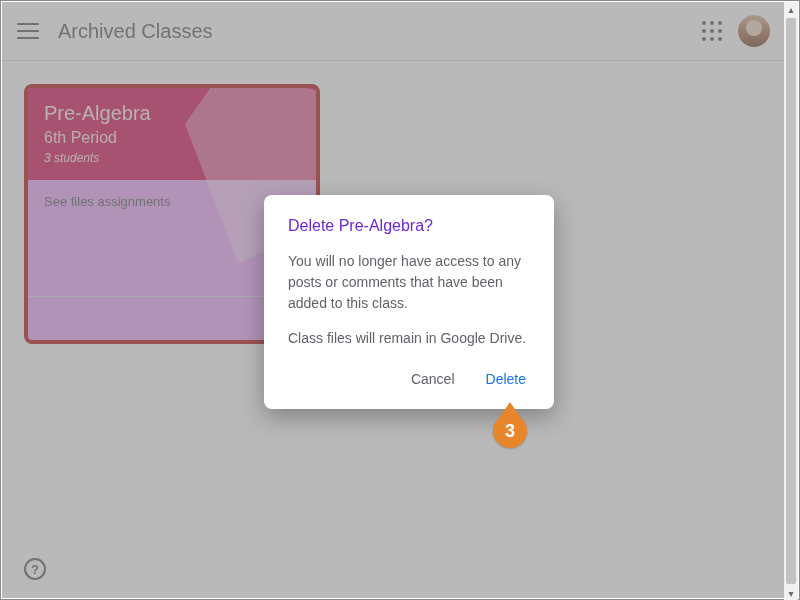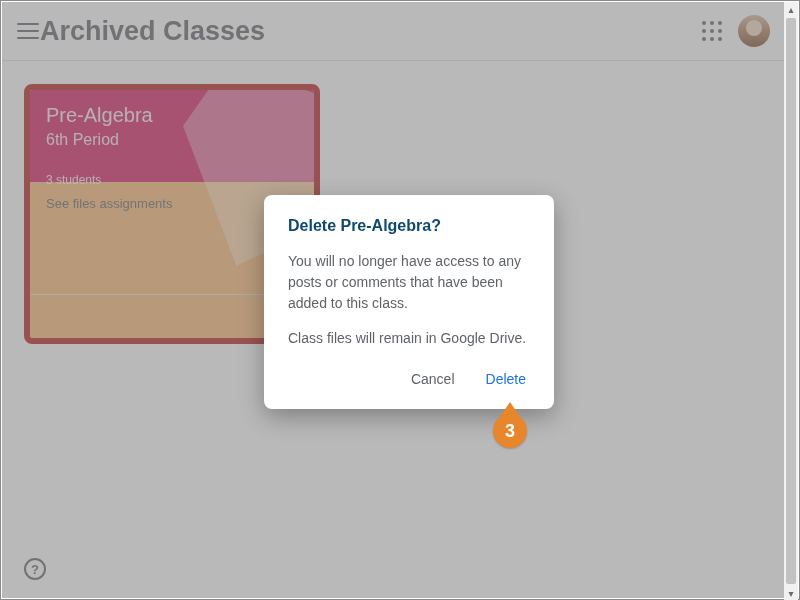--- a/index.html
+++ b/index.html
@@ -24,44 +24,44 @@
   .content-area {
     position: absolute; left: 1px; top: 1px; right: 15px; bottom: 1px;
   }
 
   .topbar {
     position: absolute; left: 0; top: 0; right: 0; height: 58px;
     display: flex; align-items: center; padding: 0 14px;
   }
   .menu-icon { width: 24px; height: 24px; color: #5f6368; display: flex; flex-direction: column; justify-content: center; gap: 5px; padding: 2px 1px; cursor: pointer; }
   .menu-icon span { display: block; height: 2px; background: #5f6368; border-radius: 1px; }
-  .page-title { font-size: 27px; color: #5f6368; font-weight: 700; }
+  .page-title { font-size: 20px; color: #5f6368; margin-left: 18px; font-weight: 400; }
   .topbar-right { margin-left: auto; display: flex; align-items: center; gap: 16px; }
   .apps-icon { width: 20px; height: 20px; display: grid; grid-template-columns: repeat(3, 4px); grid-template-rows: repeat(3, 4px); gap: 4px; cursor: pointer; }
   .apps-icon span { width: 4px; height: 4px; background: #5f6368; border-radius: 50%; }
   .avatar { width: 32px; height: 32px; border-radius: 50%; overflow: hidden; background: linear-gradient(180deg,#d9b9a0 0%, #b07d59 50%, #7d4e32 100%); position: relative; cursor: pointer; }
   .avatar::after { content: ""; position: absolute; left: 8px; top: 5px; width: 16px; height: 16px; border-radius: 50%; background: #f3d9c4; }
 
   .divider { position: absolute; left: 0; right: 0; top: 58px; height: 1px; background: #e0e0e0; }
 
   .card {
     position: absolute; left: 22px; top: 82px; width: 296px; height: 260px;
-    border: 6px solid #b91c1c; border-radius: 8px; overflow: hidden; background: #fdba74;
+    border: 4px solid #b91c1c; border-radius: 8px; overflow: hidden; background: #f0abfc;
   }
   .card-header {
     height: 92px; background: #d81b60; position: relative; padding: 14px 16px 10px 16px;
     color: #fff;
   }
   .card-header::after {
     content: ""; position: absolute; right: -60px; top: -20px; width: 200px; height: 200px;
     background: #fff; opacity: 0.35; transform: rotate(35deg); clip-path: polygon(0 20%, 68% 0, 100% 34%, 62% 100%, 0 58%);
   }
   .card-title { font-size: 20px; font-weight: 400; opacity: 0.92; }
   .card-sub1 { font-size: 16px; margin-top: 4px; opacity: 0.9; }
-  .card-sub2 { font-size: 12px; margin-top: 24px; opacity: 0.9; }
+  .card-sub2 { font-size: 12px; margin-top: 4px; opacity: 0.9; font-style: italic; }
   .card-body { padding: 14px 16px; font-size: 13px; color: #5f6368; }
   .card-footer {
     position: absolute; bottom: 0; left: 0; right: 0; height: 44px; border-top: 1px solid #e0e0e0;
     display: flex; justify-content: flex-end; align-items: center; padding: 0 12px;
   }
   .trend-icon { color: #5f6368; font-size: 18px; }
 
   .help-icon {
     position: absolute; left: 22px; bottom: 18px; width: 22px; height: 22px;
     border: 2px solid #5f6368; border-radius: 50%; color: #5f6368;
@@ -71,21 +71,21 @@
 
   .scrim {
     position: absolute; inset: 0; background: rgba(128,128,128,0.55);
   }
 
   .dialog {
     position: absolute; left: 262px; top: 193px; width: 290px;
     background: #fff; border-radius: 8px; box-shadow: 0 8px 24px rgba(0,0,0,0.3);
     padding: 22px 24px 14px 24px;
   }
-  .dialog-title { font-size: 16px; color: #0c4a6e; font-weight: 700; margin-bottom: 16px; }
+  .dialog-title { font-size: 16px; color: #6d28d9; font-weight: 400; margin-bottom: 16px; }
   .dialog-body { font-size: 14px; color: #5f6368; line-height: 1.5; }
   .dialog-body p { margin-bottom: 14px; }
   .dialog-body .warn { color: #3c4043; font-weight: 600; }
   .dialog-actions { display: flex; justify-content: flex-end; gap: 8px; margin-top: 6px; }
   .dlg-btn { background: none; border: none; font-size: 14px; font-weight: 500; padding: 8px 4px; cursor: pointer; }
   .dlg-btn.cancel { color: #5f6368; }
   .dlg-btn.delete { color: #1a73e8; margin-left: 15px; }
 
   .callout {
     position: absolute; left: 490px; top: 400px; width: 36px; height: 50px;

